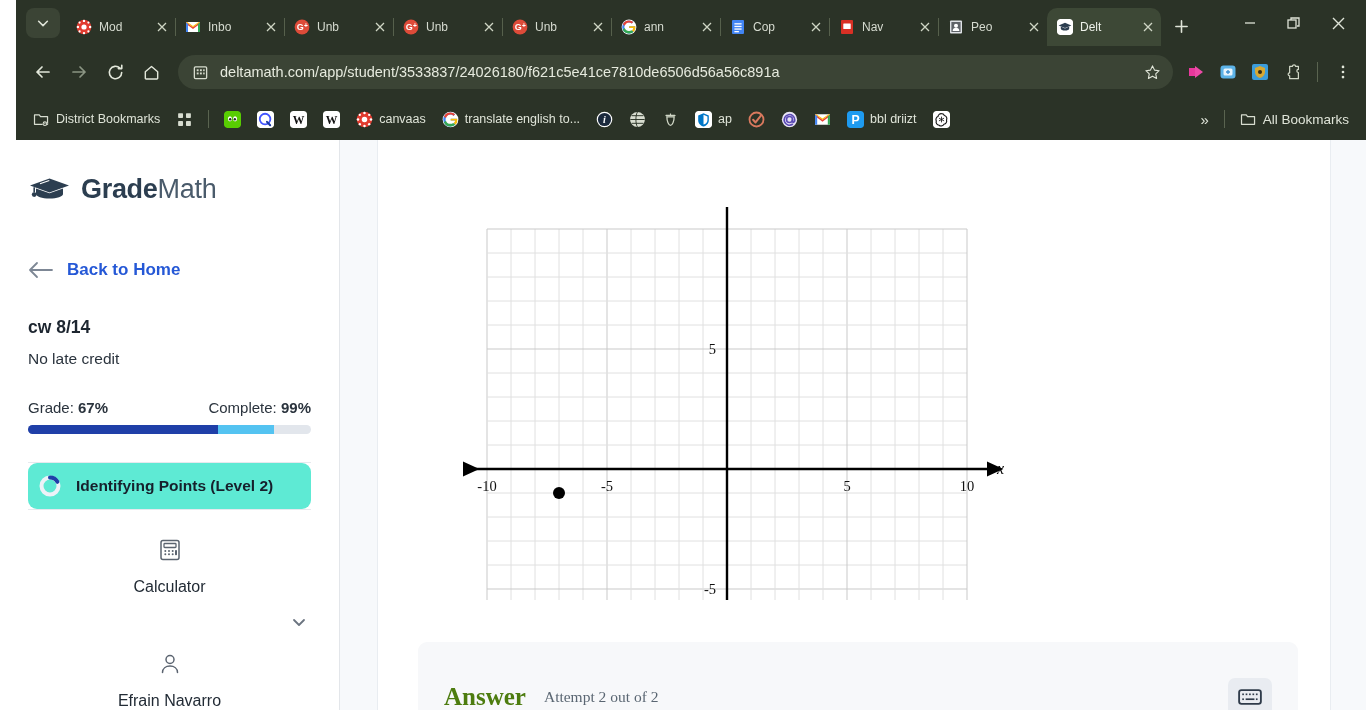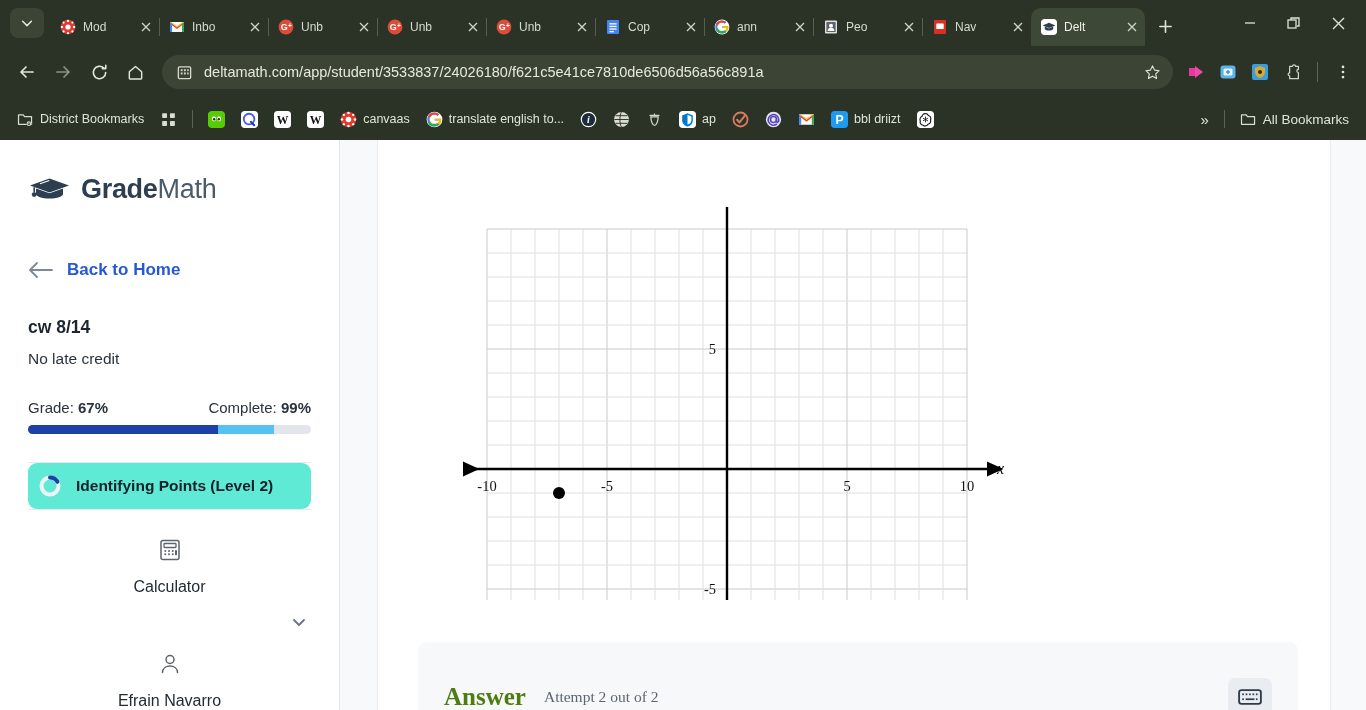--- a/index.html
+++ b/index.html
@@ -4,21 +4,21 @@
 <style>
   * { box-sizing: border-box; margin: 0; padding: 0; }
   html, body {
     width: 1366px; height: 710px;
     overflow: hidden;
     font-family: "Liberation Sans", sans-serif;
     background: #ffffff;
   }
 
   
-  .browser { width: 1366px; height: 710px; position: relative; }
+  .browser { width: 1366px; height: 710px; position: relative; padding-left: 16px; }
 
   .tabstrip {
     height: 46px;
     background: #2b3327;
     display: flex;
     align-items: flex-end;
     padding: 0 6px 0 6px;
     position: relative;
   }
   .tab-list-btn {
@@ -327,85 +327,85 @@
             <svg viewBox="0 0 10 10">
               <path d="M1 1l8 8M9 1L1 9" stroke="#cfd6c5" stroke-width="1.3"></path>
             </svg>
           </span>
         </div>
         <div class="tab">
           <span class="sep"></span>
           <span class="tab-fav">
             <span style="display: flex; align-items: center; justify-content: center; width: 16px; height: 16px; border-radius: 3px; overflow: hidden; font-weight: bold; color: rgb(255, 255, 255); line-height: 1; font-size: 11px;">
               <svg width="16" height="16" viewBox="0 0 16 16">
+                <circle cx="8" cy="8" r="7.4" fill="#fff"></circle>
+                <path d="M8 3.4a4.6 4.6 0 1 0 4.5 5.5H8.2V7.2h6.1A6.6 6.6 0 1 1 8 1.4a6.3 6.3 0 0 1 4.3 1.7l-1.5 1.5A4.2 4.2 0 0 0 8 3.4z" fill="#4285f4"></path>
+                <path d="M1.9 5.3l1.9 1.4A4.6 4.6 0 0 1 8 3.4c1.1 0 2.1.4 2.8 1.1l1.5-1.5A6.3 6.3 0 0 0 8 1.4a6.6 6.6 0 0 0-6.1 3.9z" fill="#ea4335"></path>
+                <path d="M8 14.6a6.5 6.5 0 0 0 4.5-1.7l-2-1.6A4 4 0 0 1 8 12.1a4.6 4.6 0 0 1-4.3-3L1.8 10.6A6.6 6.6 0 0 0 8 14.6z" fill="#34a853"></path>
+                <path d="M14.3 7.2H8.2v1.7h4.3a3.9 3.9 0 0 1-1.6 2.4l2 1.6a6.5 6.5 0 0 0 1.4-5.7z" fill="#fbbc04"></path>
+              </svg>
+            </span>
+          </span>
+          <span class="tab-title">ann</span>
+          <span class="tab-close">
+            <svg viewBox="0 0 10 10">
+              <path d="M1 1l8 8M9 1L1 9" stroke="#cfd6c5" stroke-width="1.3"></path>
+            </svg>
+          </span>
+        </div>
+        <div class="tab">
+          <span class="sep"></span>
+          <span class="tab-fav">
+            <span style="display: flex; align-items: center; justify-content: center; width: 16px; height: 16px; border-radius: 3px; overflow: hidden; font-weight: bold; color: rgb(255, 255, 255); line-height: 1; font-size: 11px;">
+              <svg width="16" height="16" viewBox="0 0 16 16">
                 <rect x="2" y="1" width="12" height="14" rx="1" fill="#4285f4"></rect>
                 <rect x="4.4" y="4.2" width="7.2" height="1.3" fill="#fff"></rect>
                 <rect x="4.4" y="6.8" width="7.2" height="1.3" fill="#fff"></rect>
                 <rect x="4.4" y="9.4" width="7.2" height="1.3" fill="#fff"></rect>
                 <rect x="4.4" y="12" width="4.5" height="1.3" fill="#fff"></rect>
               </svg>
             </span>
           </span>
           <span class="tab-title">Cop</span>
           <span class="tab-close">
             <svg viewBox="0 0 10 10">
               <path d="M1 1l8 8M9 1L1 9" stroke="#cfd6c5" stroke-width="1.3"></path>
             </svg>
           </span>
         </div>
         <div class="tab">
           <span class="sep"></span>
           <span class="tab-fav">
             <span style="display: flex; align-items: center; justify-content: center; width: 16px; height: 16px; border-radius: 3px; overflow: hidden; font-weight: bold; color: rgb(255, 255, 255); line-height: 1; font-size: 11px;">
               <svg width="16" height="16" viewBox="0 0 16 16">
-                <circle cx="8" cy="8" r="7.4" fill="#fff"></circle>
-                <path d="M8 3.4a4.6 4.6 0 1 0 4.5 5.5H8.2V7.2h6.1A6.6 6.6 0 1 1 8 1.4a6.3 6.3 0 0 1 4.3 1.7l-1.5 1.5A4.2 4.2 0 0 0 8 3.4z" fill="#4285f4"></path>
-                <path d="M1.9 5.3l1.9 1.4A4.6 4.6 0 0 1 8 3.4c1.1 0 2.1.4 2.8 1.1l1.5-1.5A6.3 6.3 0 0 0 8 1.4a6.6 6.6 0 0 0-6.1 3.9z" fill="#ea4335"></path>
-                <path d="M8 14.6a6.5 6.5 0 0 0 4.5-1.7l-2-1.6A4 4 0 0 1 8 12.1a4.6 4.6 0 0 1-4.3-3L1.8 10.6A6.6 6.6 0 0 0 8 14.6z" fill="#34a853"></path>
-                <path d="M14.3 7.2H8.2v1.7h4.3a3.9 3.9 0 0 1-1.6 2.4l2 1.6a6.5 6.5 0 0 0 1.4-5.7z" fill="#fbbc04"></path>
-              </svg>
-            </span>
-          </span>
-          <span class="tab-title">ann</span>
+                <rect x="2" y="1" width="12" height="14" rx="1" fill="#d93025"></rect>
+                <rect x="4.3" y="4.5" width="7.4" height="5.4" rx="0.5" fill="#fff"></rect>
+              </svg>
+            </span>
+          </span>
+          <span class="tab-title">Nav</span>
           <span class="tab-close">
             <svg viewBox="0 0 10 10">
               <path d="M1 1l8 8M9 1L1 9" stroke="#cfd6c5" stroke-width="1.3"></path>
             </svg>
           </span>
         </div>
         <div class="tab">
           <span class="sep"></span>
           <span class="tab-fav">
             <span style="display: flex; align-items: center; justify-content: center; width: 16px; height: 16px; border-radius: 3px; overflow: hidden; font-weight: bold; color: rgb(255, 255, 255); line-height: 1; font-size: 11px;">
               <svg width="16" height="16" viewBox="0 0 16 16">
                 <rect x="2" y="1.5" width="12" height="13" rx="1" fill="#dfe2e6"></rect>
                 <rect x="3.4" y="3" width="9.2" height="10" fill="#5f6368"></rect>
                 <circle cx="8" cy="6.8" r="2" fill="#fff"></circle>
                 <path d="M4.6 12c0-2 1.6-3.2 3.4-3.2S11.4 10 11.4 12z" fill="#fff"></path>
               </svg>
             </span>
           </span>
           <span class="tab-title">Peo</span>
-          <span class="tab-close">
-            <svg viewBox="0 0 10 10">
-              <path d="M1 1l8 8M9 1L1 9" stroke="#cfd6c5" stroke-width="1.3"></path>
-            </svg>
-          </span>
-        </div>
-        <div class="tab">
-          <span class="sep"></span>
-          <span class="tab-fav">
-            <span style="display: flex; align-items: center; justify-content: center; width: 16px; height: 16px; border-radius: 3px; overflow: hidden; font-weight: bold; color: rgb(255, 255, 255); line-height: 1; font-size: 11px;">
-              <svg width="16" height="16" viewBox="0 0 16 16">
-                <rect x="2" y="1" width="12" height="14" rx="1" fill="#d93025"></rect>
-                <rect x="4.3" y="4.5" width="7.4" height="5.4" rx="0.5" fill="#fff"></rect>
-              </svg>
-            </span>
-          </span>
-          <span class="tab-title">Nav</span>
           <span class="tab-close">
             <svg viewBox="0 0 10 10">
               <path d="M1 1l8 8M9 1L1 9" stroke="#cfd6c5" stroke-width="1.3"></path>
             </svg>
           </span>
         </div>
         <div class="tab active">
           <span class="tab-fav">
             <span style="display: flex; align-items: center; justify-content: center; width: 16px; height: 16px; border-radius: 3px; overflow: hidden; font-weight: bold; color: rgb(255, 255, 255); line-height: 1; font-size: 11px;">
               <svg width="16" height="16" viewBox="0 0 16 16">

